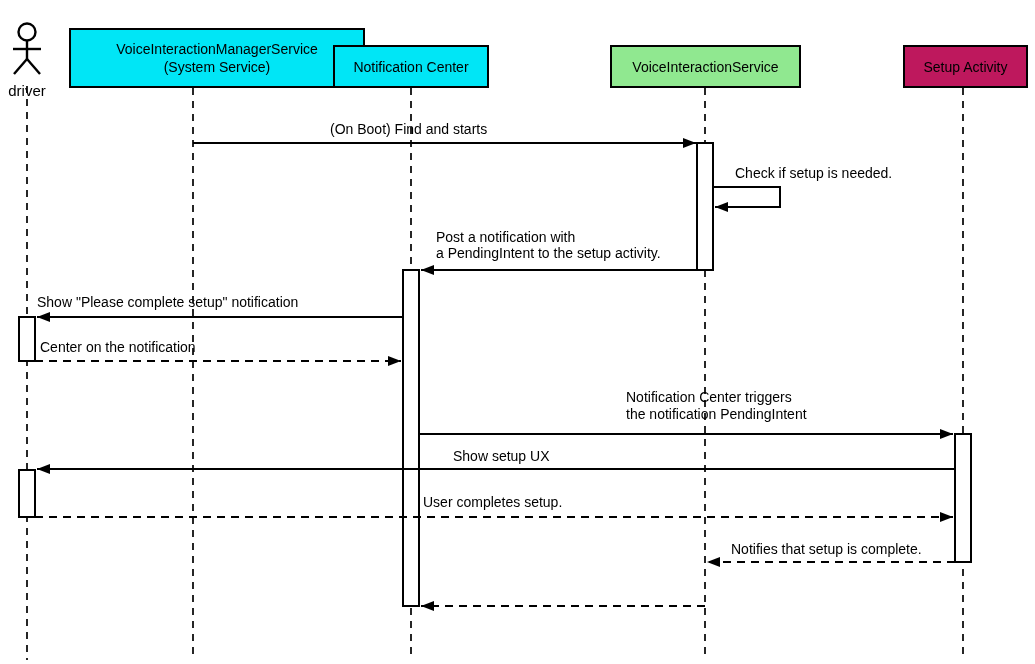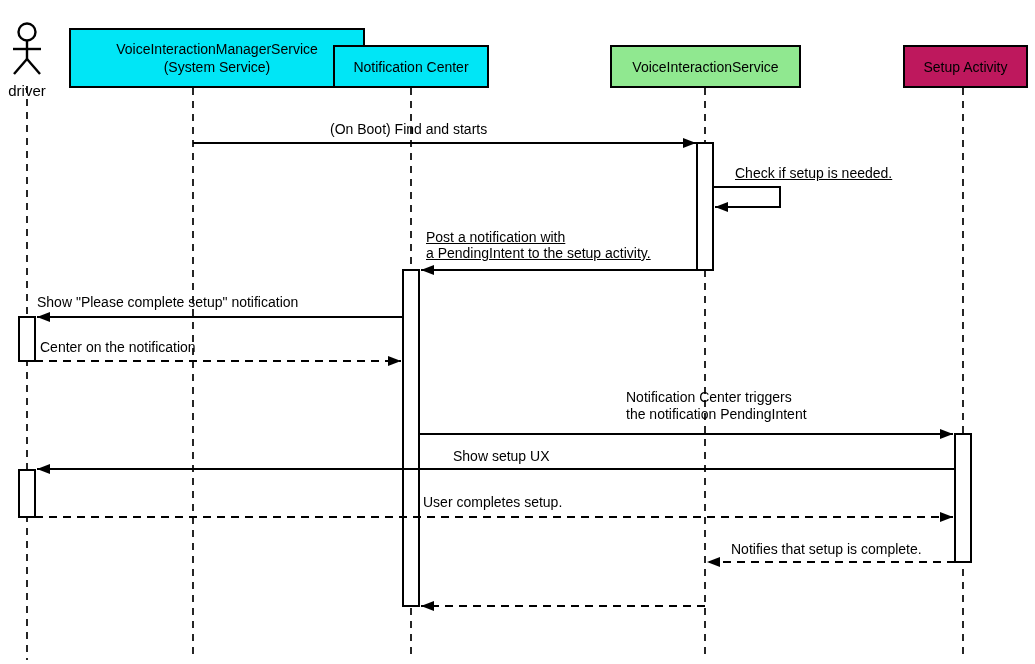--- a/index.html
+++ b/index.html
@@ -91,22 +91,22 @@
     <span>VoiceInteractionService</span>
   </div>
   <div class="pbox" style="left: 333px; top: 45px; width: 156px; height: 43px; background-color: rgb(0, 230, 246);">
     <span>Notification Center</span>
   </div>
   <div class="pbox" style="left: 903px; top: 45px; width: 125px; height: 43px; background-color: #be185d;">
     <span>Setup Activity</span>
   </div>
 
   <div class="msg center" style="left:330px;top:121px;width:230px;">(On Boot) Find and starts</div>
-  <div class="msg nowrap" style="left:735px;top:165px;text-decoration:underline;">Check if setup is needed.</div>
-  <div class="msg" style="left:426px;top:229px;width:300px;text-decoration:underline;">Post a notification with
+  <div class="msg nowrap" style="left:735px;top:165px;">Check if setup is needed.</div>
+  <div class="msg" style="left:436px;top:229px;width:300px;">Post a notification with
 a PendingIntent to the setup activity.</div>
   <div class="msg center" style="left:37px;top:294px;width:360px;">Show "Please complete setup" notification</div>
   <div class="msg center" style="left:40px;top:339px;width:360px;">Center on the notification</div>
   <div class="msg" style="left:594px;top:389px;width:260px;line-height:17px;margin-left:32px;">Notification Center triggers
 the notification PendingIntent</div>
   <div class="msg nowrap" style="left:453px;top:448px;">Show setup UX</div>
   <div class="msg nowrap" style="left:423px;top:494px;">User completes setup.</div>
   <div class="msg nowrap" style="left:731px;top:541px;">Notifies that setup is complete.</div>
 
 </div>

